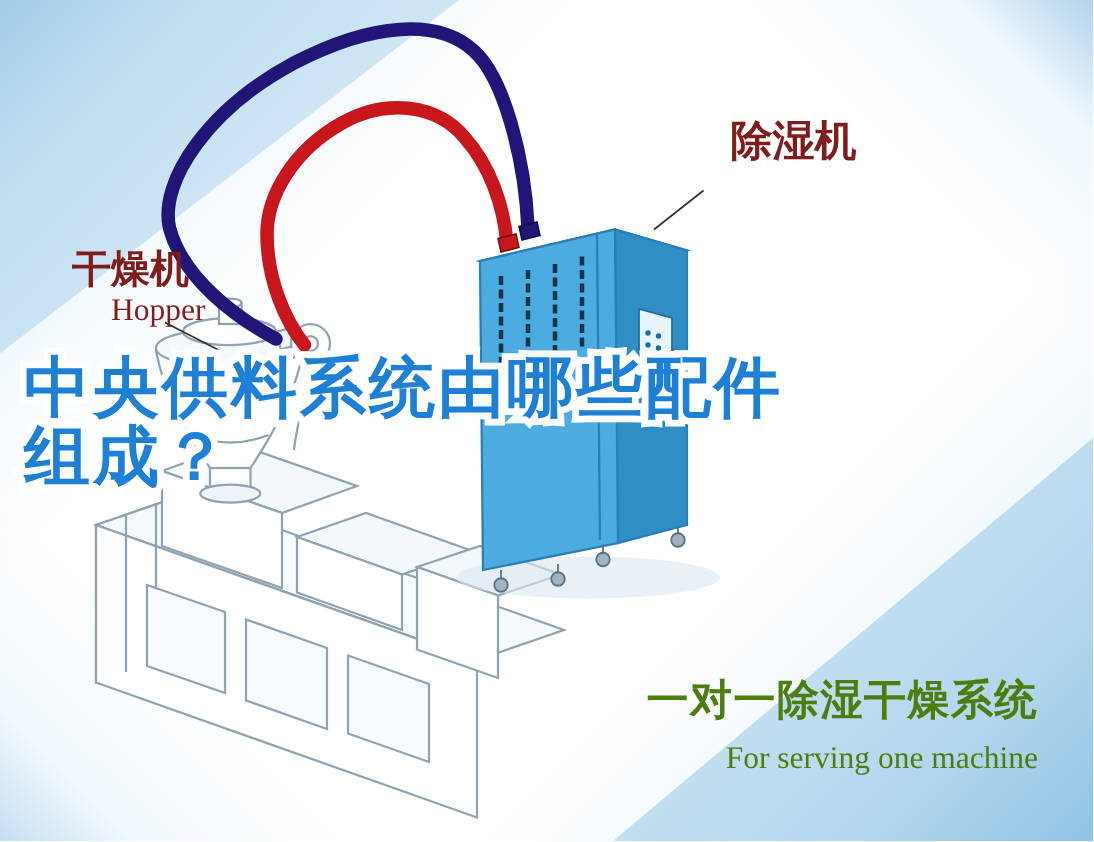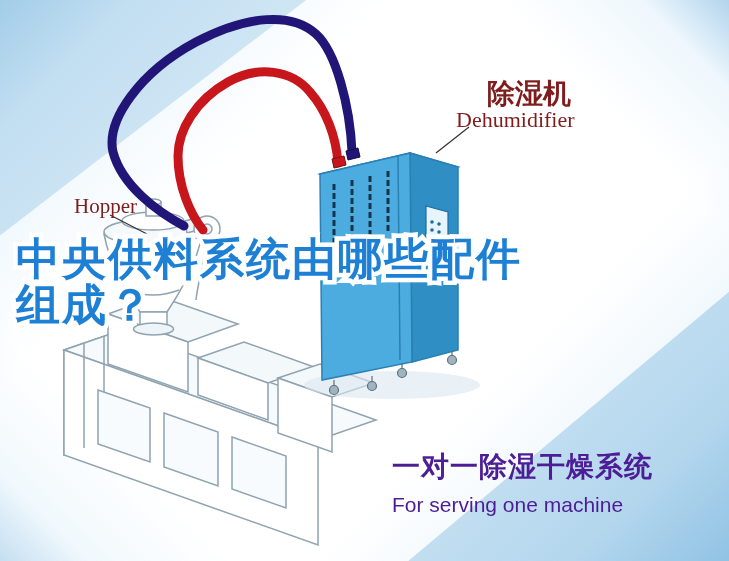--- a/index.html
+++ b/index.html
@@ -29,23 +29,23 @@
     color:#1d80d5;
   }
   .tline{position:relative;}
   .tline .stroke{
     position:absolute;left:0;right:0;top:0;
     -webkit-text-stroke:9px #ffffff;
     text-shadow:0 0 5px #ffffff,0 0 2px #ffffff;
     color:#1d80d5;
   }
   .tline .fill{position:relative;}
-  .caption{position:absolute;left:392px;top:448px;width:300px;text-align:left;color:#4c1d95;}
+  .caption{position:absolute;left:392px;top:448px;width:300px;text-align:right;color:#4d7c0f;}
   .cap-cn{font-size:28px;font-weight:bold;letter-spacing:1px;}
-  .cap-en{font-family:Liberation Sans, sans-serif;font-size:21px;margin-top:7px;}
+  .cap-en{font-family:Liberation Serif, serif;font-size:21px;margin-top:7px;}
 </style>
 </head>
 <body>
 
 <div class="stage">
 
   <div class="corner corner-tl-soft"></div>
   <div class="corner corner-tl-edge"></div>
   <div class="corner corner-tr-soft"></div>
   <div class="corner corner-bl-soft"></div>
@@ -110,23 +110,23 @@
 
     <path d="M184,226 C158,212 122,186 113,152 C106,120 140,72 196,42 C248,15 292,12 316,34 C336,52 350,106 352,152" fill="none" stroke="#211677" stroke-width="9" stroke-linecap="round" stroke-linejoin="round"></path>
     <path d="M203,230 C190,214 178,186 178,156 C178,130 196,100 228,82 C258,65 292,70 310,92 C326,110 336,136 338,163" fill="none" stroke="#c8161d" stroke-width="9" stroke-linecap="round" stroke-linejoin="round"></path>
     <path d="M332,159 L344,156 L346,165 L334,168 Z" fill="#c8161d" stroke="#7a0e12" stroke-width="1"></path>
     <path d="M346,151 L358,148 L360,157 L348,160 Z" fill="#211677" stroke="#120b45" stroke-width="1"></path>
 
     <line x1="110" y1="215" x2="147" y2="234" stroke="#333333" stroke-width="1.2"></line>
     <line x1="469" y1="127" x2="436" y2="153" stroke="#333333" stroke-width="1.2"></line>
   </svg>
 
+  <div class="lbl lbl-cn dryer-cn">干燥机</div>
   <div class="lbl lbl-en dryer-en">Hopper</div>
   <div class="lbl lbl-cn dehu-cn">除湿机</div>
-  <div class="lbl lbl-en dehu-en">Dehumidifier</div>
 
   <div class="title">
     <div class="tline">
       <span class="stroke">中央供料系统由哪些配件</span>
       <span class="fill">中央供料系统由哪些配件</span>
     </div>
     <div class="tline">
       <span class="stroke">组成？</span>
       <span class="fill">组成？</span>
     </div>

